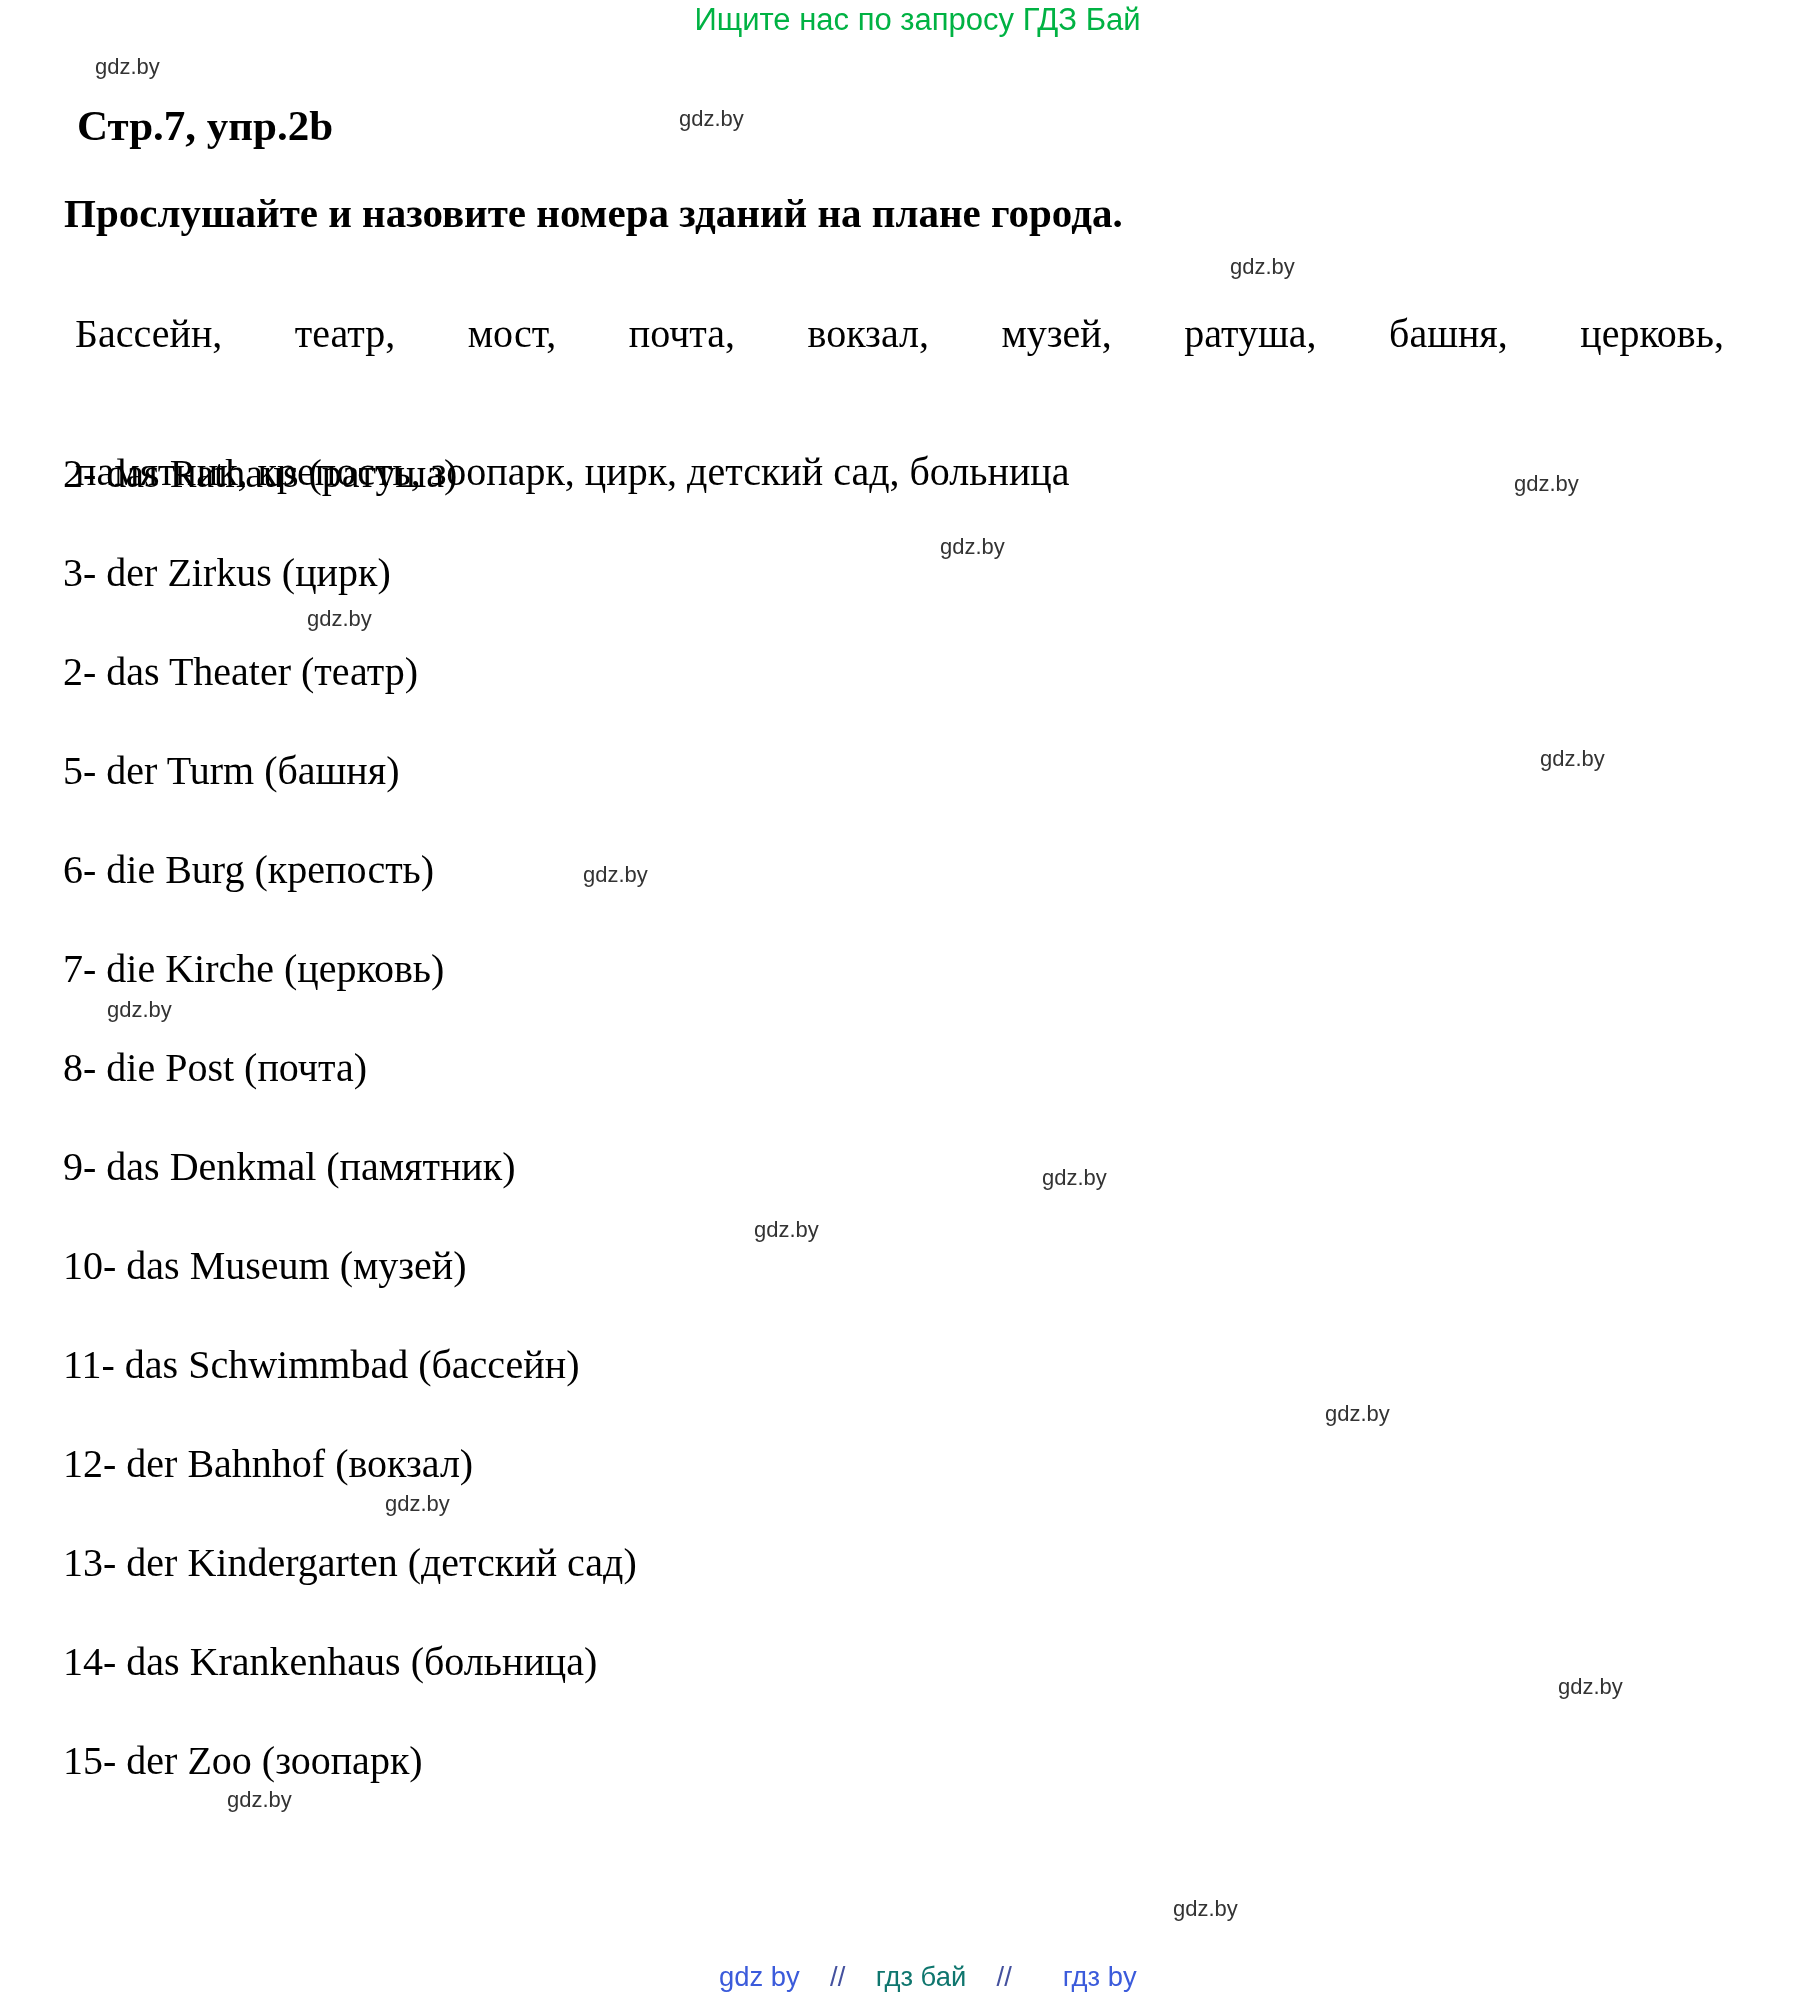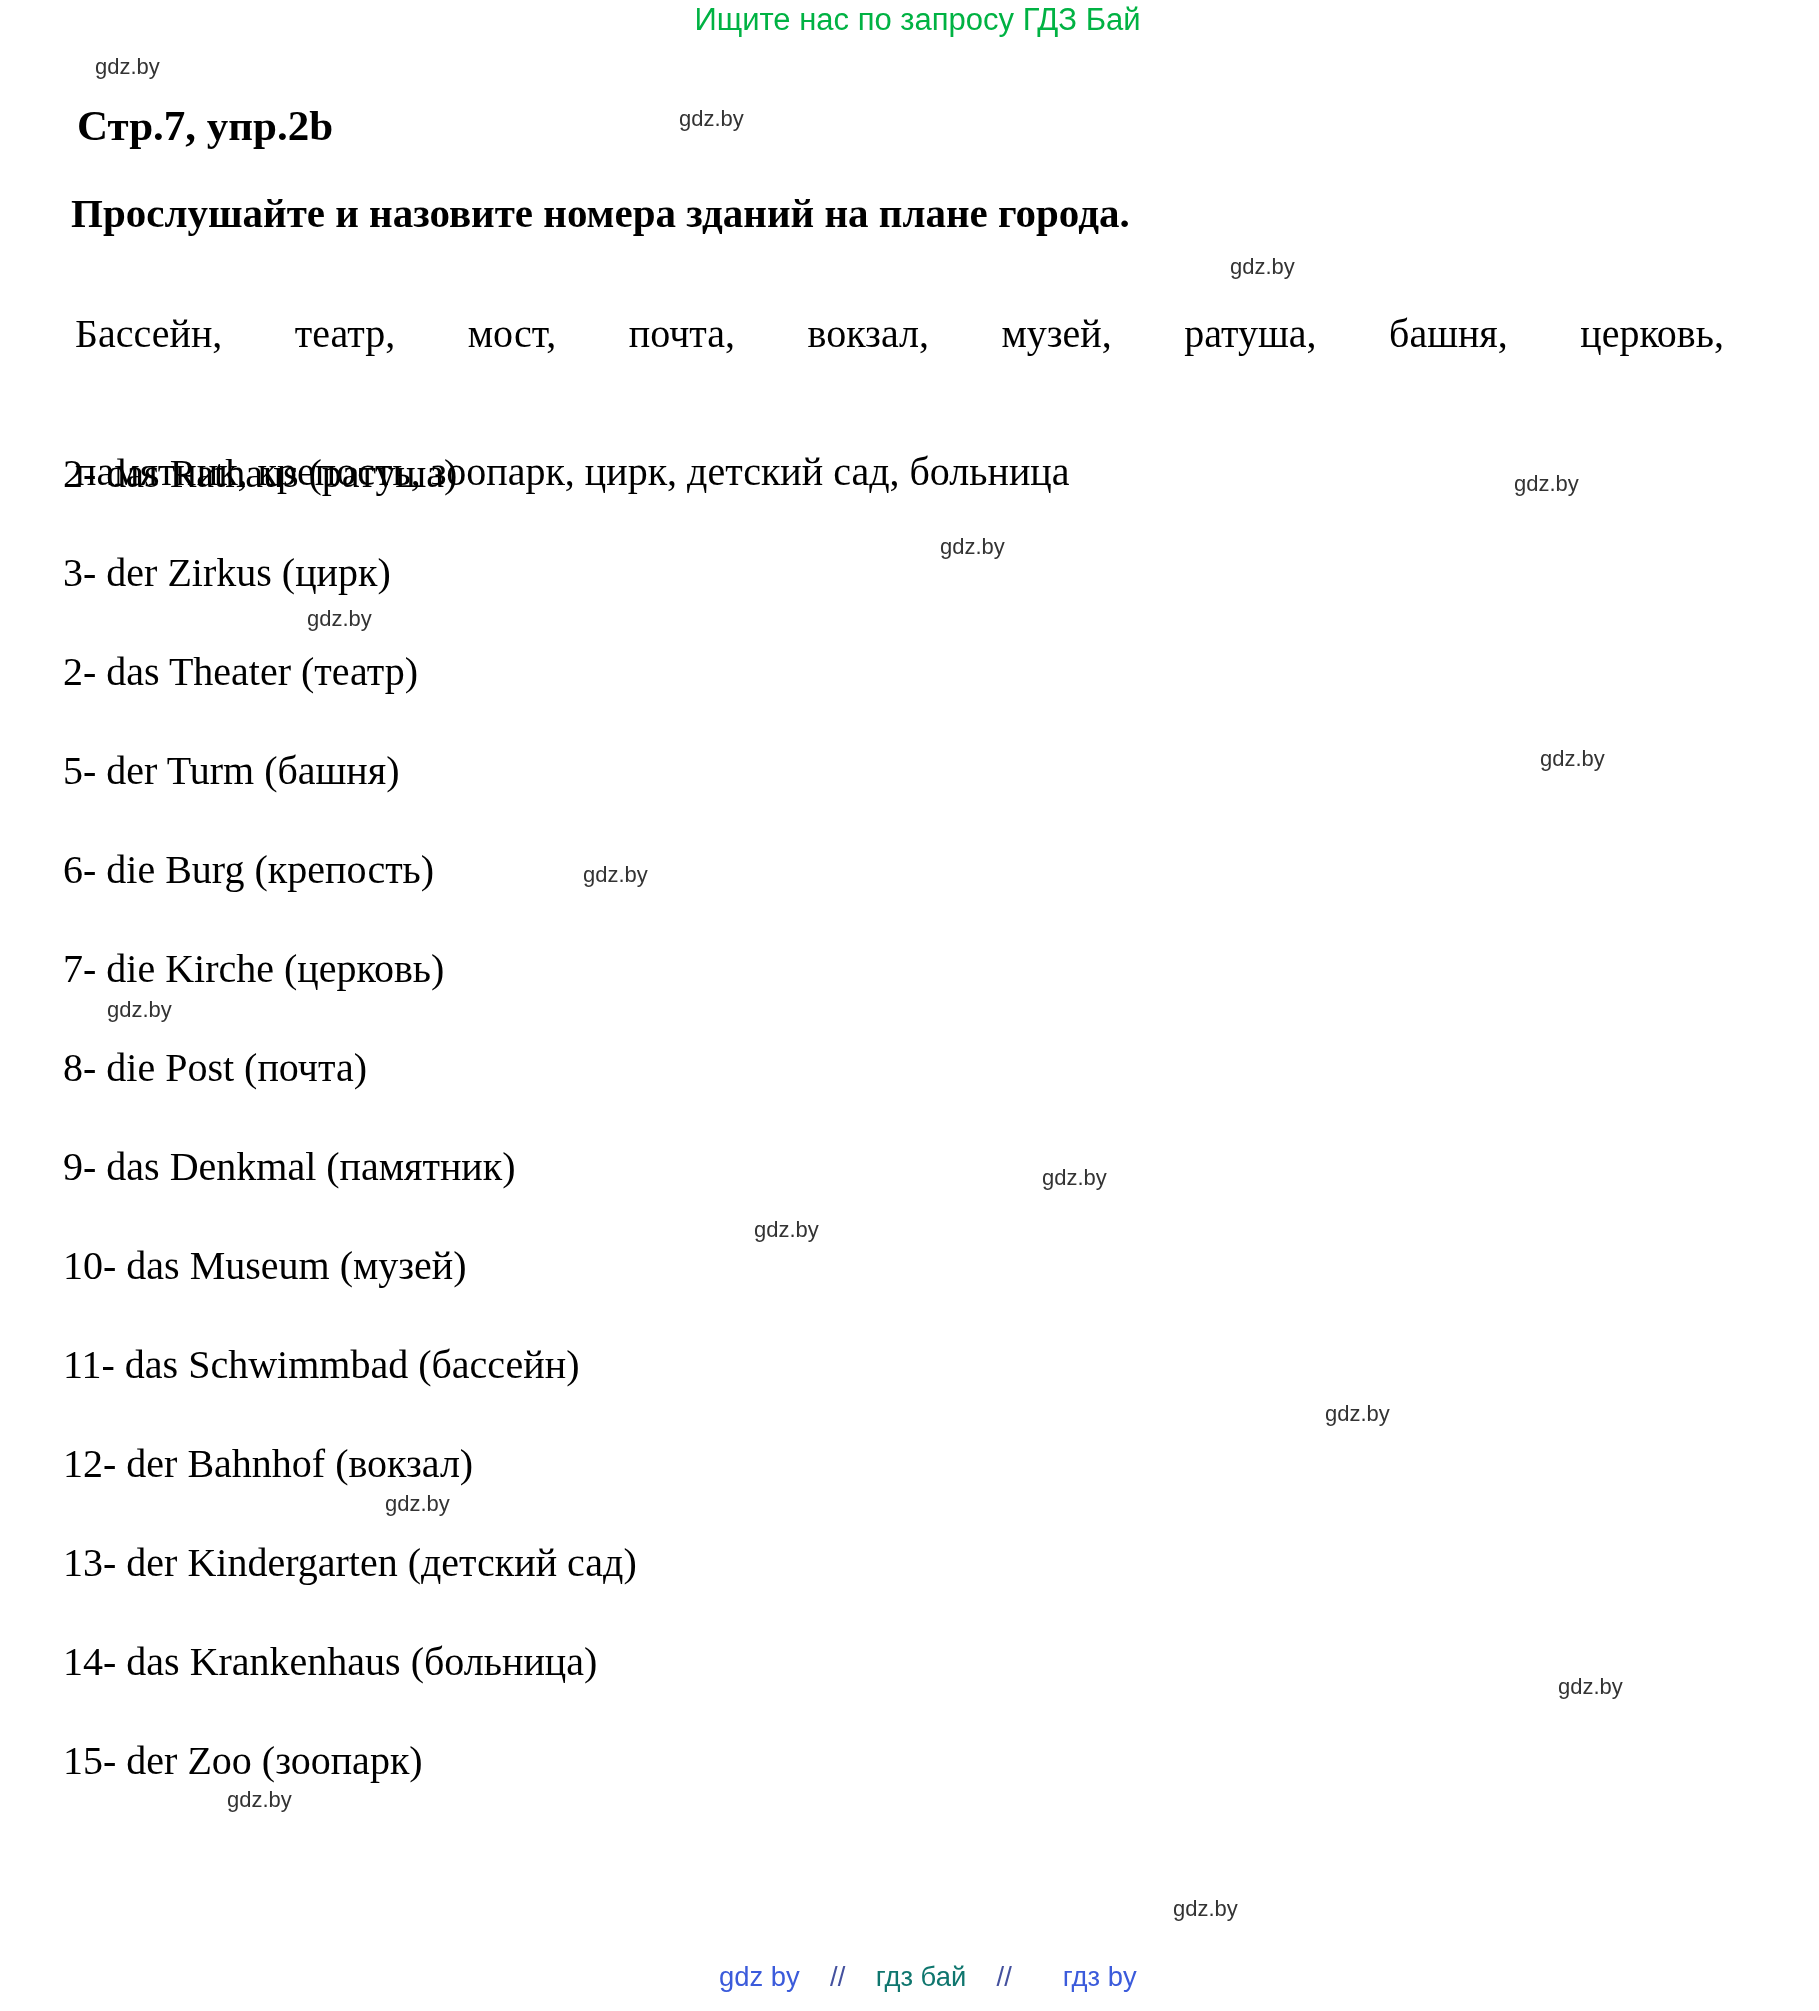--- a/index.html
+++ b/index.html
@@ -37,21 +37,21 @@
   .title {
     position: absolute;
     left: 63px;
     top: 87px;
     font-size: 43px;
     font-weight: bold;
     margin: 14px;
   }
   .heading {
     position: absolute;
-    left: 71px;
+    left: 64px;
     top: 189px;
     font-size: 41px;
     font-weight: bold;
     margin: 0;
   }
   .words {
     position: absolute;
     left: 63px;
     top: 287px;
     width: 1649px;

